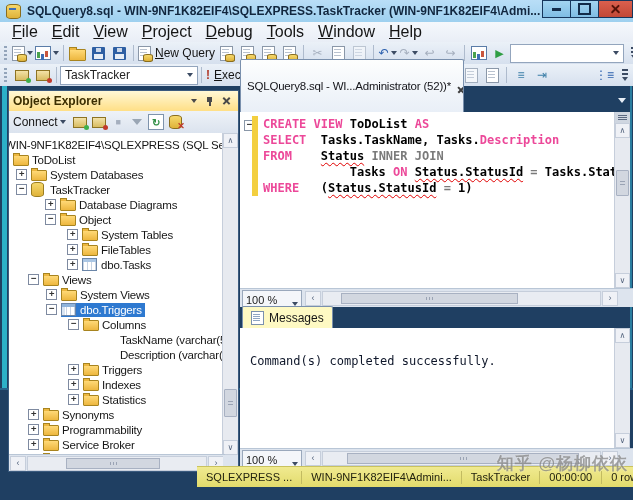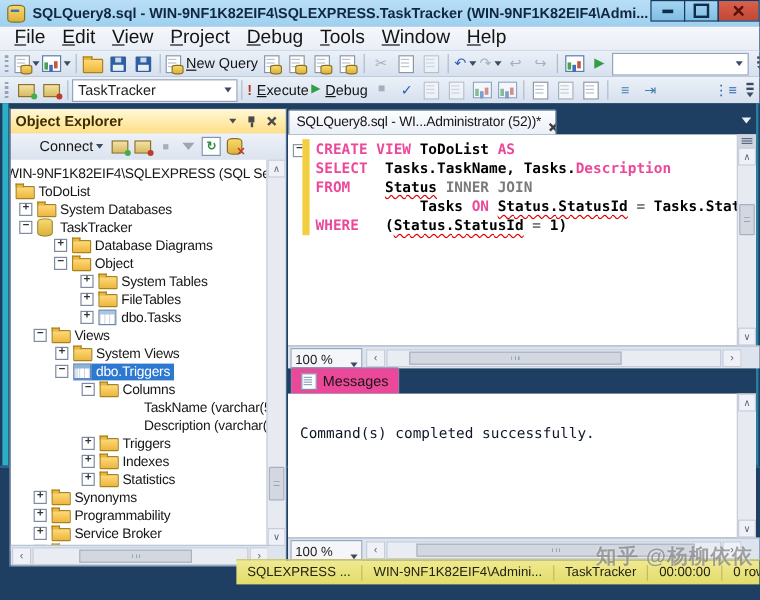--- a/index.html
+++ b/index.html
@@ -79,21 +79,21 @@
     background:linear-gradient(#fff8d6,#ffdf86);border-bottom:1px solid #d8b95c;padding:0 4px}
   .oe-title{font-size:12px;font-weight:700;color:#3c2e00;flex:1;white-space:nowrap;overflow:hidden}
   .oeh-ic{width:15px;height:15px;display:flex;align-items:center;justify-content:center;margin-left:2px}
   .pin-shape{width:9px;height:11px;position:relative}
   .pin-shape::before{content:"";position:absolute;left:2px;top:1px;width:5px;height:5px;background:#4a4a4a}
   .pin-shape::after{content:"";position:absolute;left:4px;top:6px;width:1.6px;height:4px;background:#4a4a4a}
   .x-small{position:relative;width:9px;height:9px}
   .x-small::before,.x-small::after{content:"";position:absolute;left:0;top:3.4px;width:9px;height:1.8px;background:#4a4a4a}
   .x-small::before{transform:rotate(45deg)} .x-small::after{transform:rotate(-45deg)}
   .oe-toolbar{position:absolute;left:0;top:20px;right:0;height:22px;display:flex;align-items:center;
-    background:linear-gradient(#eef2f8,#dbe3ee);border-bottom:1px solid #bcc8d7;padding:0 20px}
+    background:linear-gradient(#eef2f8,#dbe3ee);border-bottom:1px solid #bcc8d7;padding:0 0}
   .connect-btn{display:flex;align-items:center;font-size:12px;color:#151515;padding:1px 4px}
   .oe-ic{width:17px;height:17px;display:flex;align-items:center;justify-content:center;margin-left:2px;position:relative}
   .srv{width:12px;height:9px;background:linear-gradient(#f3e2a8,#d8bc62);border:1px solid #8d7324;position:relative}
   .srv::after{content:"";position:absolute;right:-3px;bottom:-3px;width:5px;height:5px;border-radius:50%}
   .srv.ok::after{background:#3faf4c}
   .srv.bad::after{background:#c0392b}
   .funnel{width:0;height:0;border-left:5px solid rgba(0,0,0,0);border-right:5px solid rgba(0,0,0,0);
     border-top:6px solid #9aa6b4;position:relative}
   .refresh-box{width:14px;height:14px;background:#fff;border:1px solid #7e93ac;display:flex;align-items:center;
     justify-content:center;font-size:10px;color:#2f8e44;font-weight:700}
@@ -131,21 +131,21 @@
   .hs-thumb{position:absolute;top:1px;bottom:1px;background:#d2d7e0;border:1px solid #a8b1c2}
   .hs-thumb::after{content:"";position:absolute;top:3px;bottom:3px;left:50%;width:7px;margin-left:-3.5px;
     background:repeating-linear-gradient(90deg,#9aa3b4 0 1px,rgba(0,0,0,0) 1px 3px)}
   .oe-corner{position:absolute;right:0;bottom:0;width:15px;height:16px;background:#dde4ee}
 
   
   #docpanel{position:absolute;left:240px;top:6px;width:390px;height:374px}
   .tabstrip{position:absolute;left:0;top:0;right:0;height:20px}
   .doc-tab{position:absolute;left:0;bottom:0;height:20px;max-width:222px;display:flex;align-items:center;
     background:linear-gradient(#fdfefe,#e9eff7);border:1px solid #7a90ad;border-bottom:none;
-    border-radius:2px 2px 0 0;padding:0 6px;overflow:hidden}
+    border-radius:2px 2px 0 0;padding:16px 6px;overflow:hidden}
   .doc-tab .tab-text{font-size:11.5px;letter-spacing:-0.2px;color:#15151a;white-space:nowrap;overflow:hidden}
   .tab-close{margin-left:6px;flex:none}
   .x-tab{position:relative;width:8px;height:8px}
   .x-tab::before,.x-tab::after{content:"";position:absolute;left:0;top:3px;width:8px;height:1.7px;background:#3d3d3d}
   .x-tab::before{transform:rotate(45deg)} .x-tab::after{transform:rotate(-45deg)}
   .tablist-dd{position:absolute;right:4px;top:6px;width:0;height:0;
     border-left:4px solid rgba(0,0,0,0);border-right:4px solid rgba(0,0,0,0);border-top:5px solid #e8eef6}
 
   #editor{position:absolute;left:0;top:20px;width:390px;height:176px;background:#fff;overflow:hidden}
   .collapse-box{position:absolute;left:4px;top:8px;width:9px;height:9px;border:1px solid #8a97a8;background:#fff;
@@ -162,21 +162,21 @@
   #ed-vscroll .sb-btn.up{top:11px}
 
   .ed-hbar{position:absolute;left:0;top:196px;width:390px;height:18px;padding:0 2px}
   .zoombox{width:52px;height:15px;background:#f4f6fa;border:1px solid #9aa8bc;display:flex;align-items:flex-end;
     font-size:11px;color:#222;padding:0 3px;flex:none}
   .zoombox .tri-down{margin-left:auto}
   .hbar-corner{width:14px;height:15px;background:#dde4ee;flex:none}
 
   .msg-tabstrip{position:absolute;left:0;top:214px;width:390px;height:22px}
   .msg-tab{position:absolute;left:2px;bottom:0;height:21px;display:flex;align-items:center;
-    background:#ec4899;border:1px solid #7a90ad;border-bottom:none;border-radius:2px 2px 0 0;padding:0 8px}
+    background:#fef9c3;border:1px solid #7a90ad;border-bottom:none;border-radius:2px 2px 0 0;padding:0 8px}
   .msg-tab .lbl{font-size:12px;color:#151515;margin-left:5px}
   .i-msgdoc{width:11px;height:12px;background:#fff;border:1px solid #7a90ad;position:relative}
   .i-msgdoc::before{content:"";position:absolute;left:1px;top:2px;width:7px;height:1px;background:#8fa6c4;
     box-shadow:0 2px 0 #8fa6c4,0 4px 0 #8fa6c4,0 6px 0 #8fa6c4}
 
   #messages{position:absolute;left:0;top:236px;width:390px;height:120px;background:#fff;overflow:hidden}
   .msg-text{position:absolute;left:10px;top:26px;font:500 12px/15px "DejaVu Sans Mono",monospace;color:#0f172a;white-space:pre}
   #msg-vscroll{right:0;top:0;height:120px;border-left:1px solid #c6cedb}
   .msg-hbar{position:absolute;left:0;top:356px;width:390px;height:18px;padding:0 2px}
 

